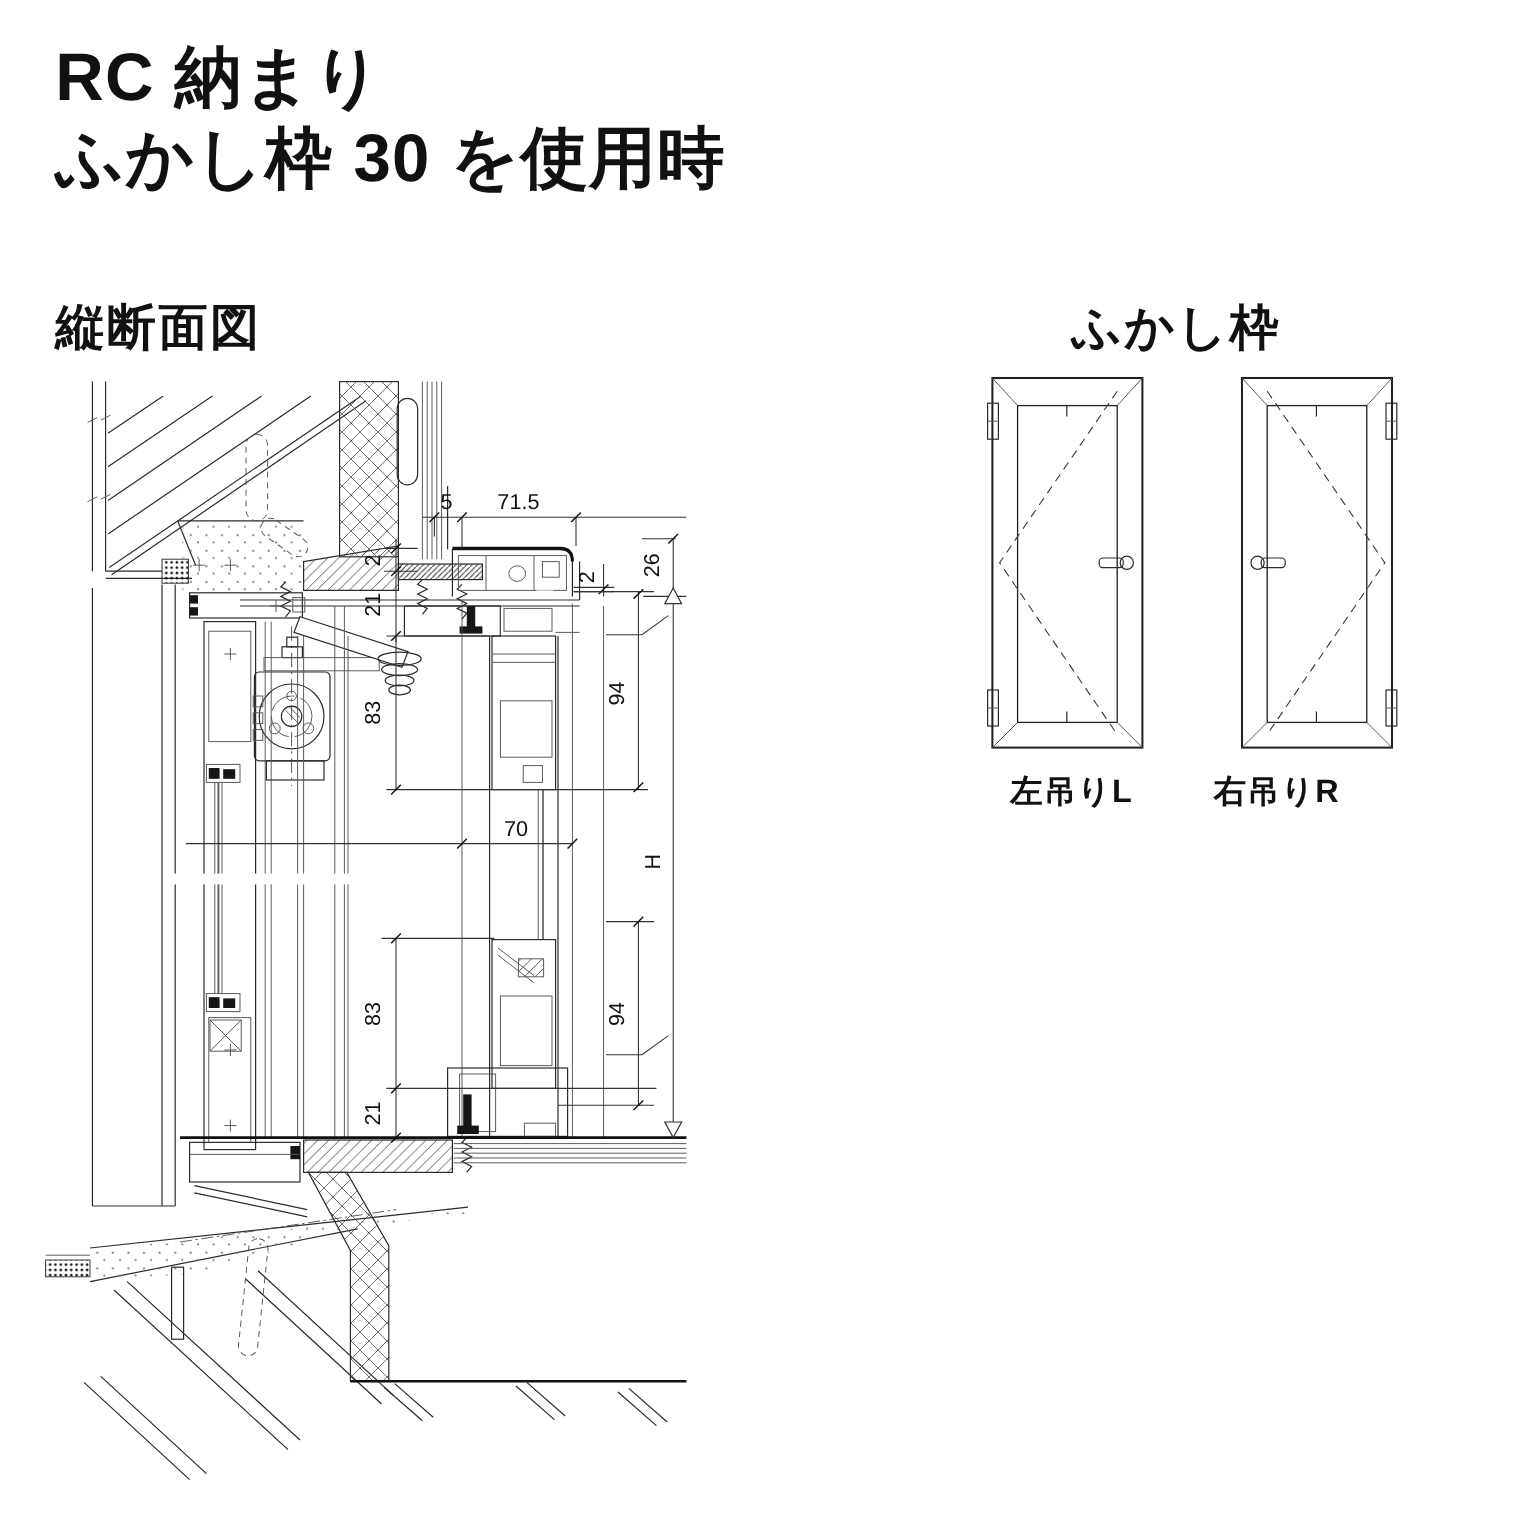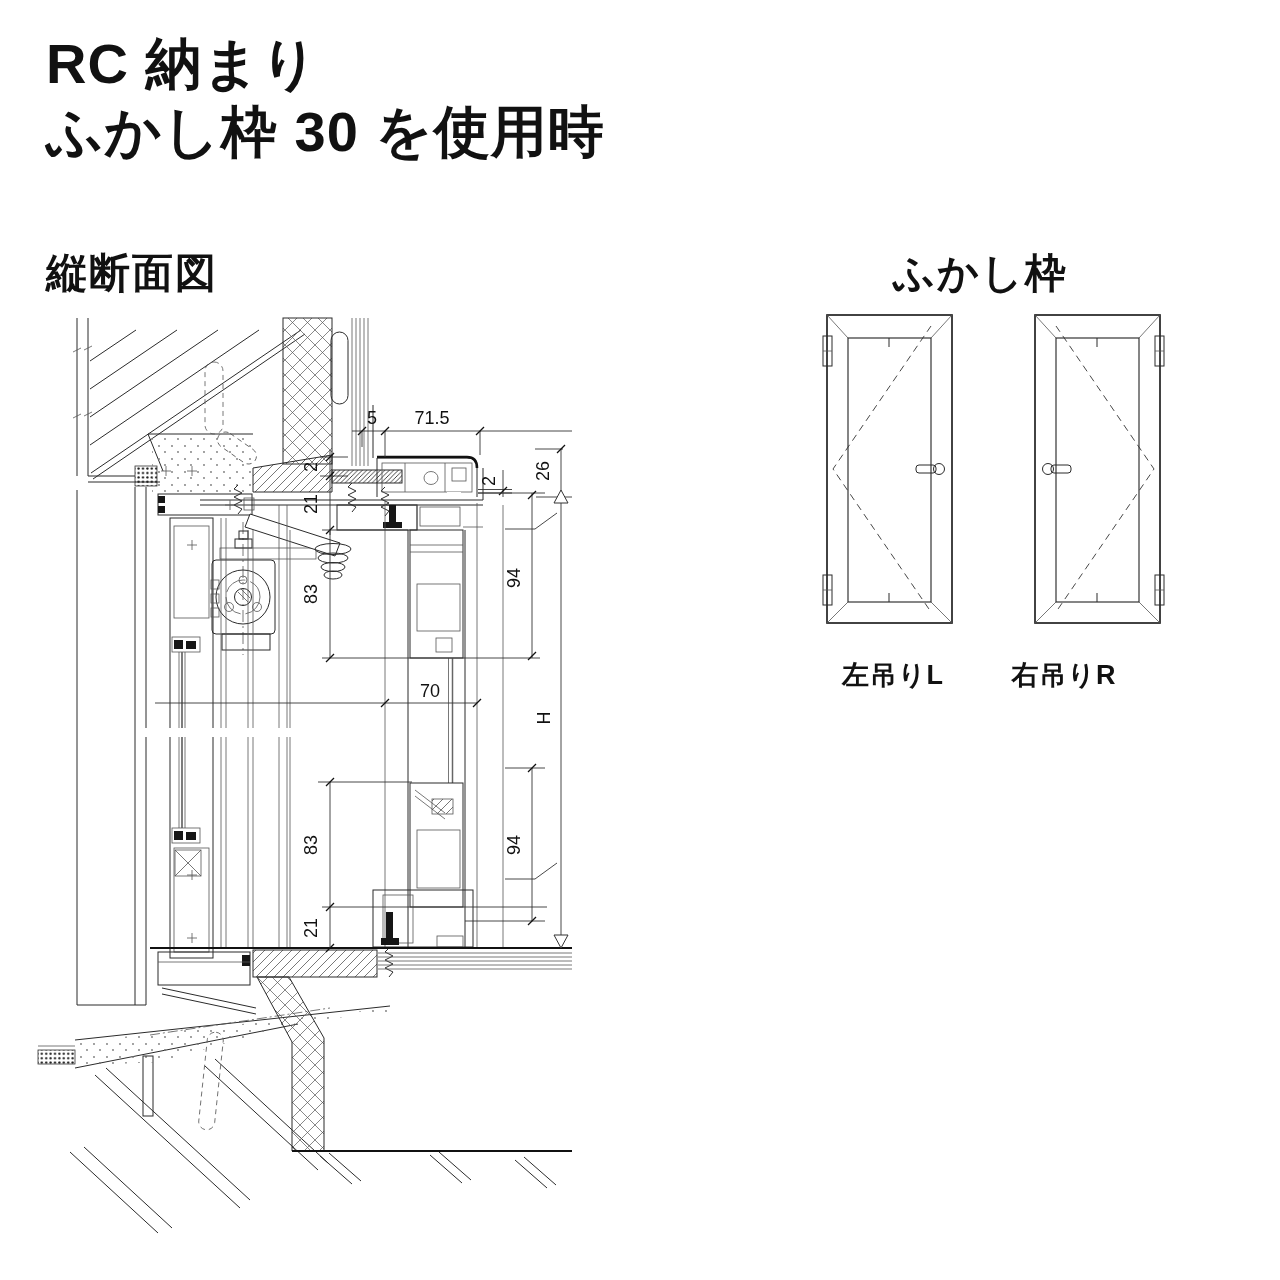--- a/index.html
+++ b/index.html
@@ -4,21 +4,21 @@
 <style>
   html,body{margin:0;padding:0;background:#fff;}
   body{width:1280px;height:1280px;position:relative;overflow:hidden;
        font-family:"Liberation Sans","DejaVu Sans",sans-serif;color:#111;}
   .title{position:absolute;left:46px;top:30px;font-size:56px;font-weight:700;
          line-height:68px;letter-spacing:1px;white-space:pre;}
   .sec-head{position:absolute;font-size:41px;font-weight:700;letter-spacing:2px;}
   #head-section{left:46px;top:246px;}
   #head-elev{left:893px;top:246px;}
   .door-label{position:absolute;top:641px;font-size:27px;font-weight:700;
-              transform:translateX(-50%);letter-spacing:1px;margin-top:16px;}
+              transform:translateX(-50%);letter-spacing:1px;}
   #door-label-left{left:893px;}
   #door-label-right{left:1064px;}
   svg{position:absolute;}
   #section-svg{left:30px;top:300px;}
   #elev-svg{left:805px;top:302px;}
   .ln{stroke:#2b2b2b;stroke-width:1;fill:none;}
   .thin{stroke:#555;stroke-width:.8;fill:none;}
   .heavy{stroke:#111;stroke-width:2.2;fill:none;}
   .dim{stroke:#333;stroke-width:.9;fill:none;}
   .tick{stroke:#111;stroke-width:1.2;}

